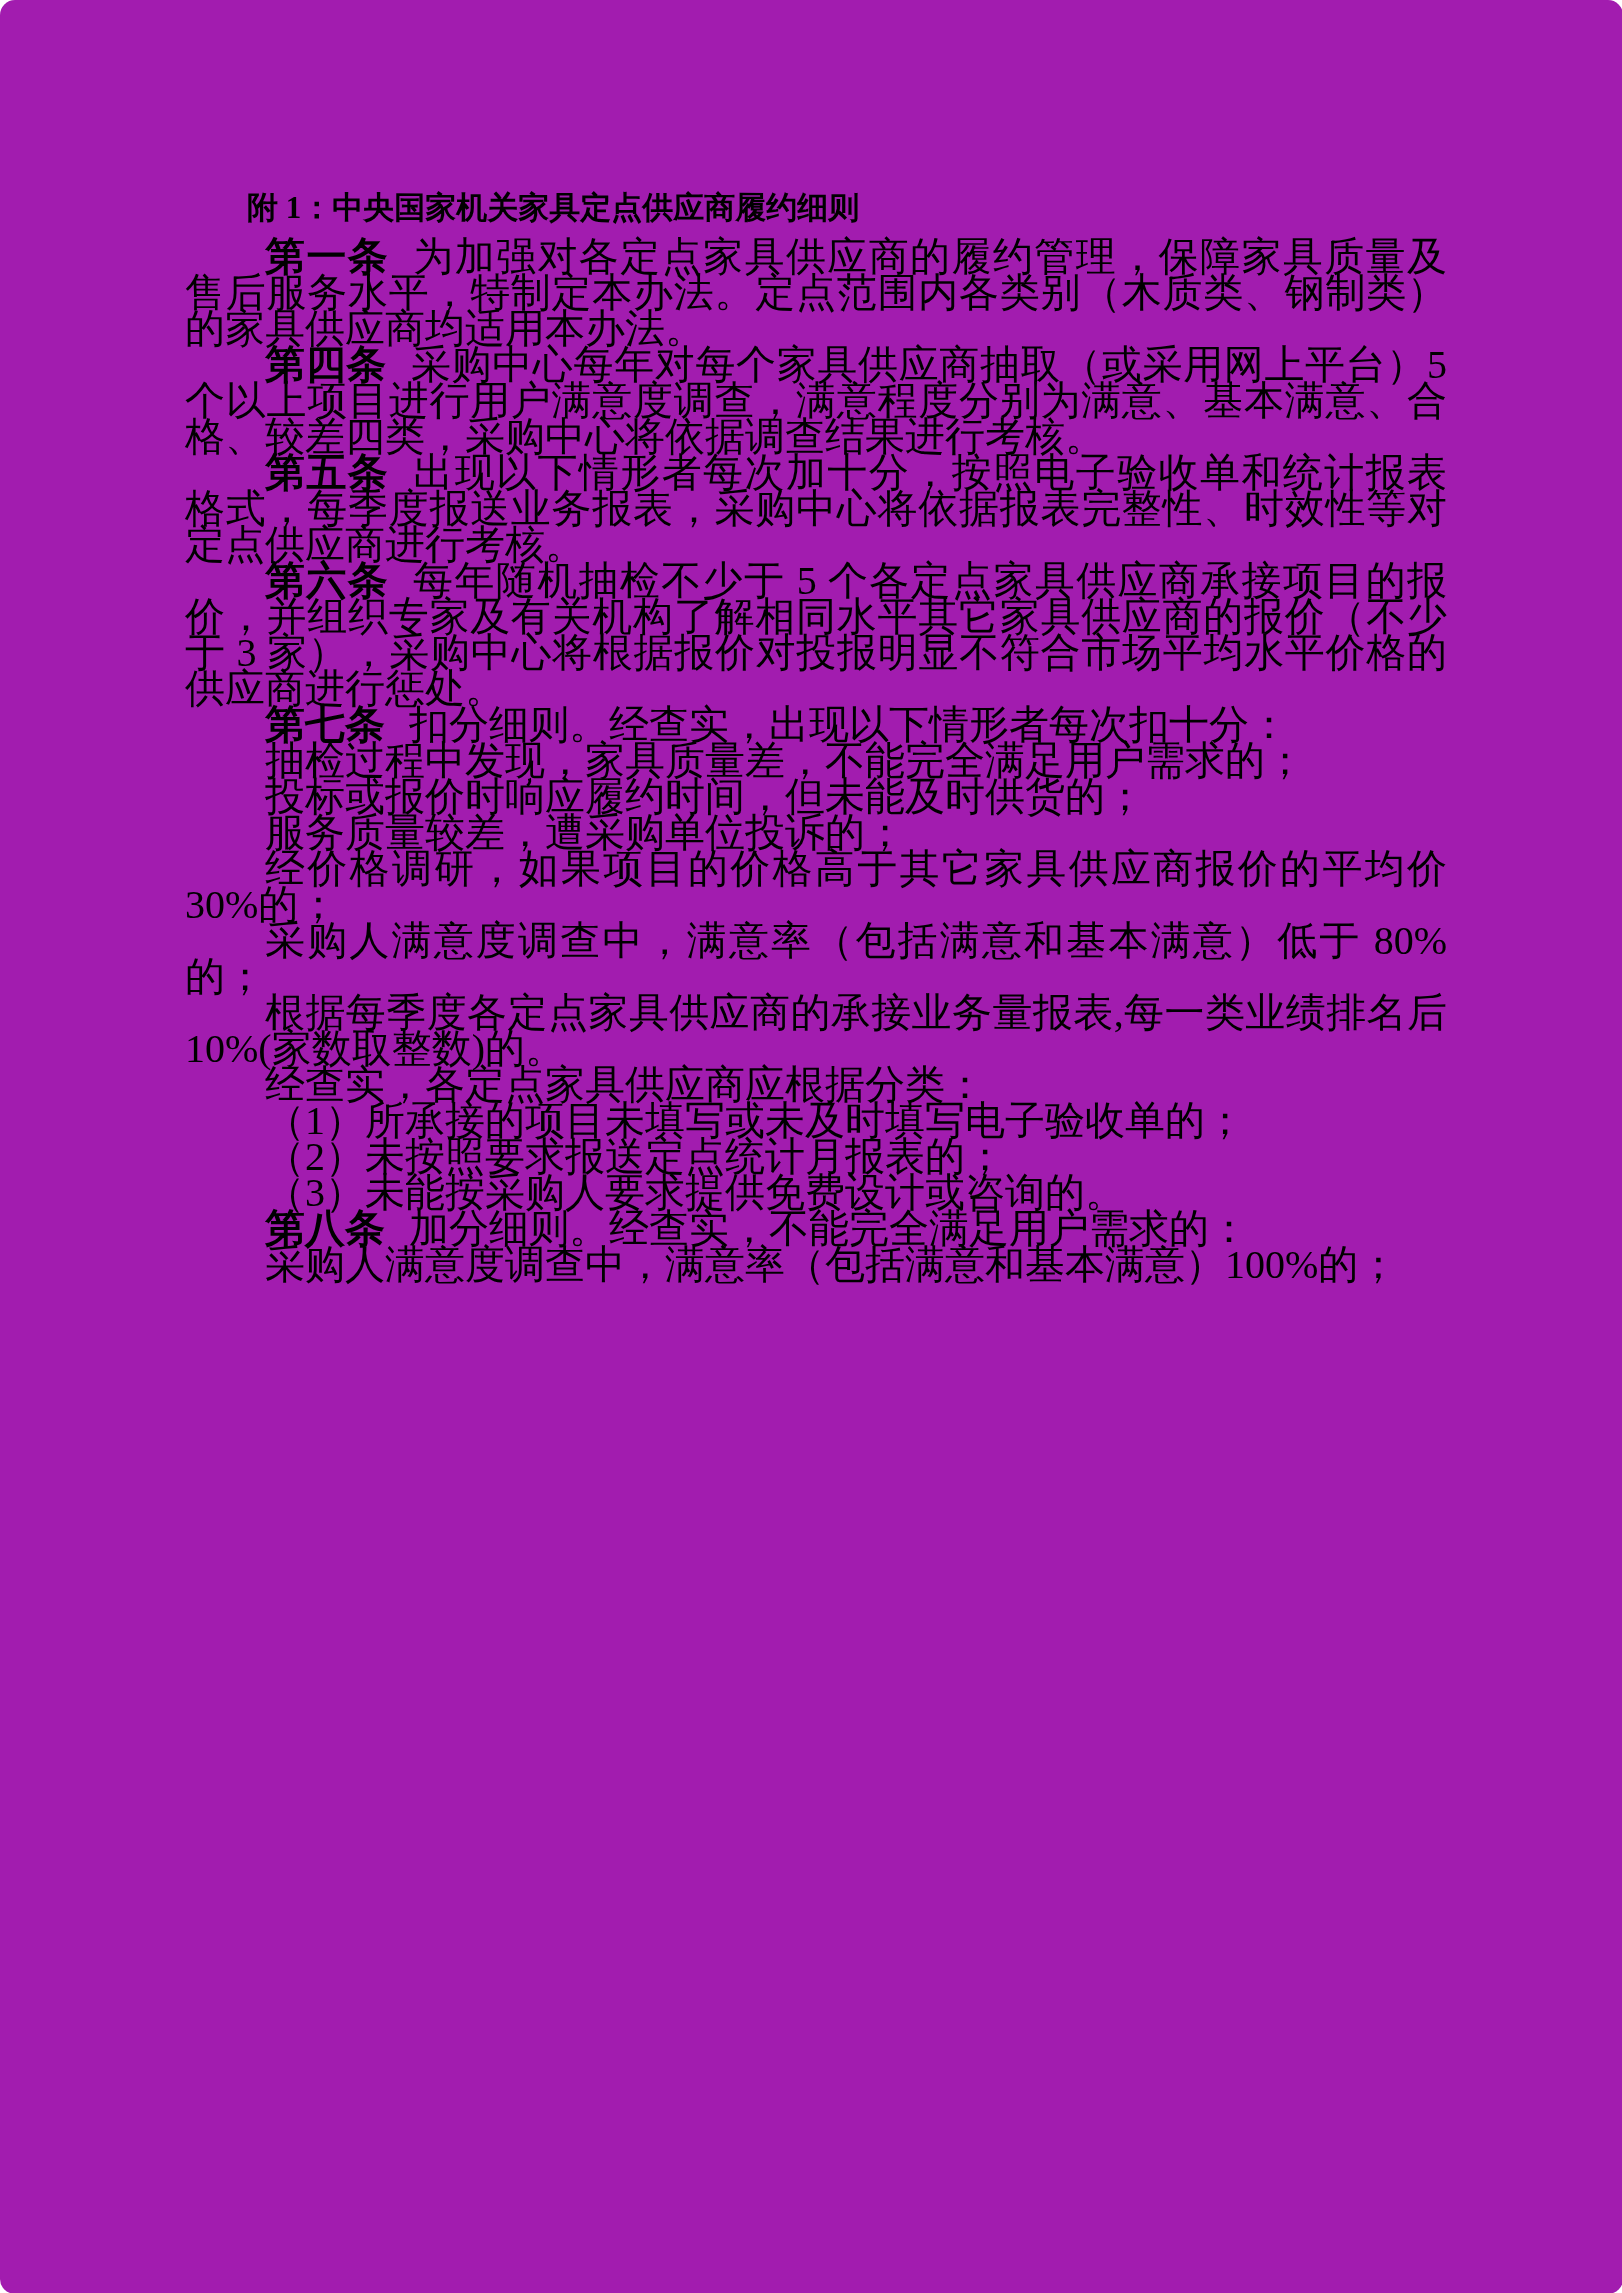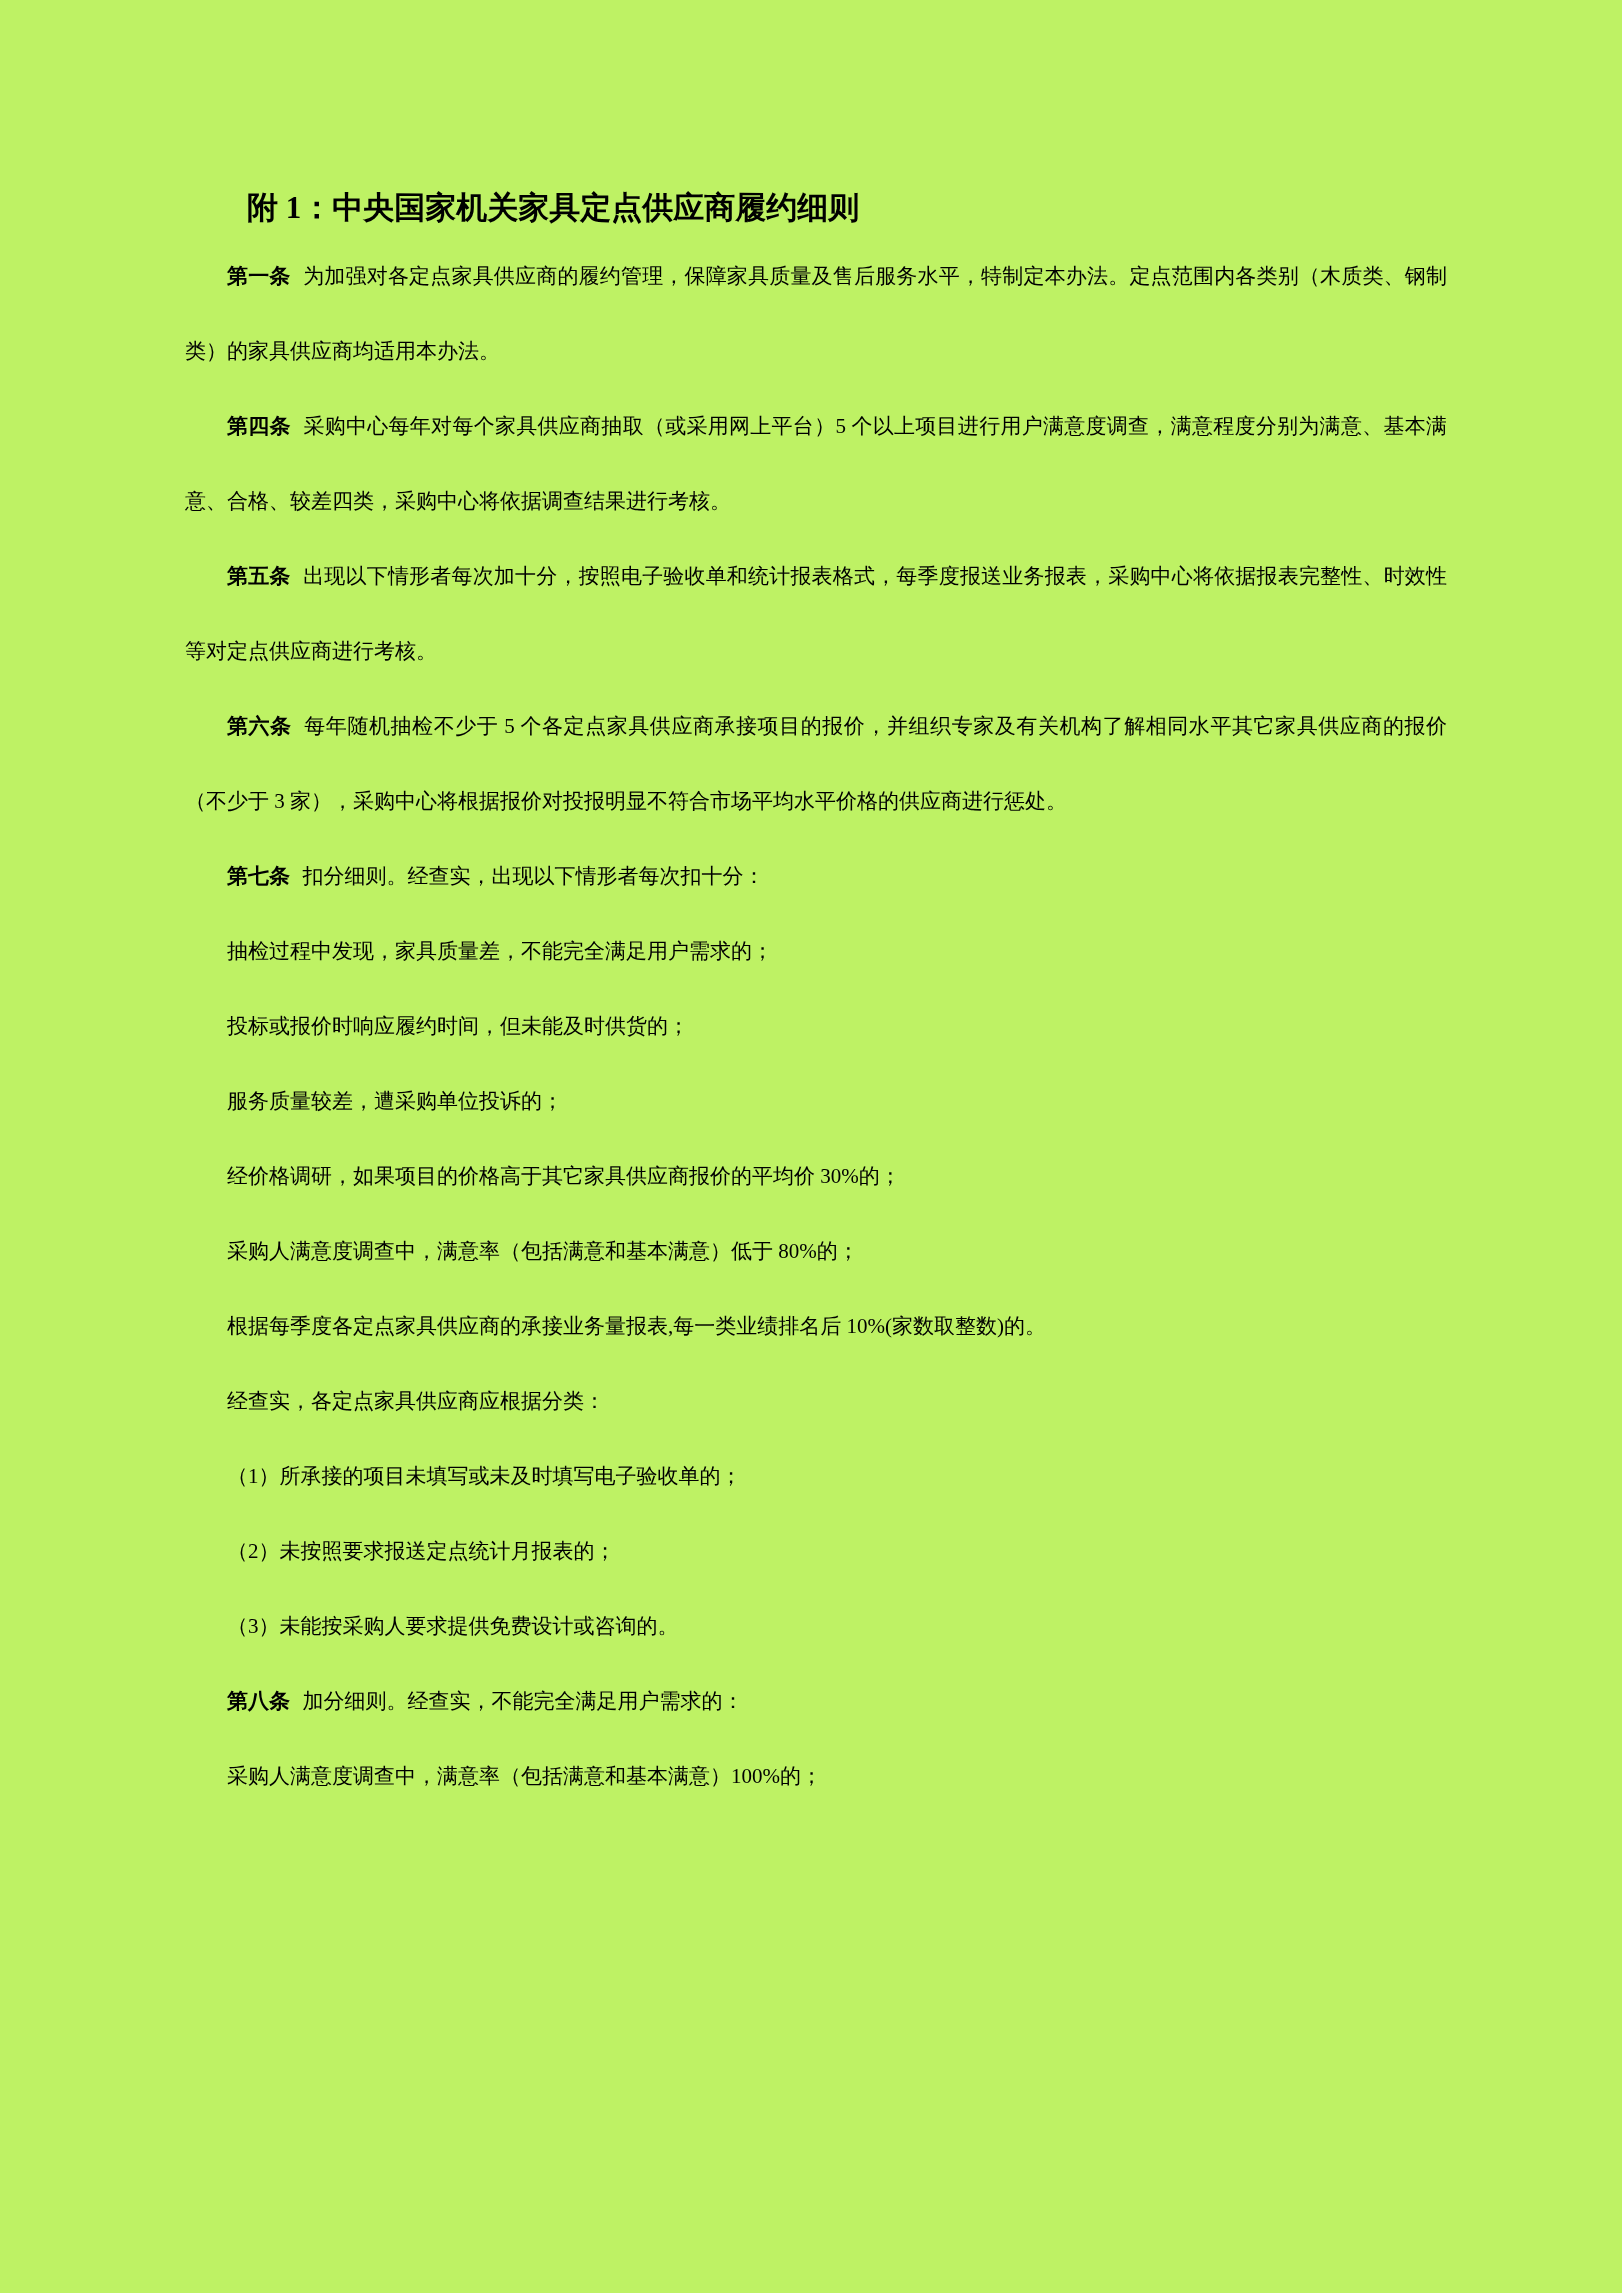--- a/index.html
+++ b/index.html
@@ -4,46 +4,47 @@
 <style>
   html, body {
     margin: 0;
     padding: 0;
     background: #ffffff;
   }
   .doc-page {
     position: relative;
     width: 1623px;
     height: 2294px;
-    background: #bef264;
+    background: #a21caf;
     overflow: hidden;
     font-family: "Liberation Serif", "DejaVu Serif", serif;
     color: #000000;
+    border-radius: 15px;
   }
   .doc-content {
     position: absolute;
     left: 185px;
     top: 176px;
     width: 1262px;
     font-size: 31px;
     line-height: 63px;
     text-align: justify;
   }
   .doc-title {
     margin: 0;
     font-weight: bold;
     text-indent: 2em;
     font-size: 31px;
     line-height: 63px;
   }
   .para {
     margin: 0;
     text-indent: 2em;
-    font-size: 21px;
-    line-height: 75px;
+    font-size: 40px;
+    line-height: 36px;
   }
   .article-label {
     font-weight: bold;
     margin-right: 0.6em;
   }
 </style>
 </head>
 <body>
 
 <div class="doc-page">

